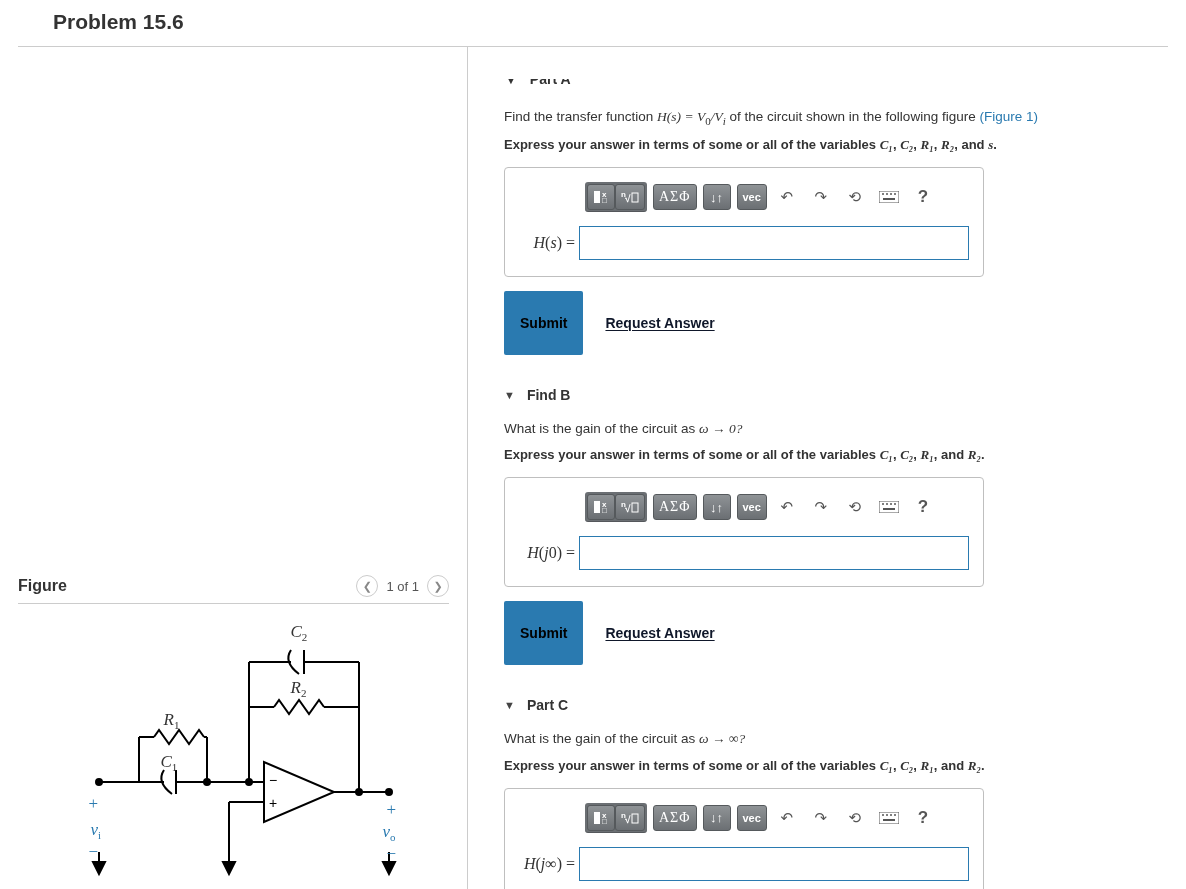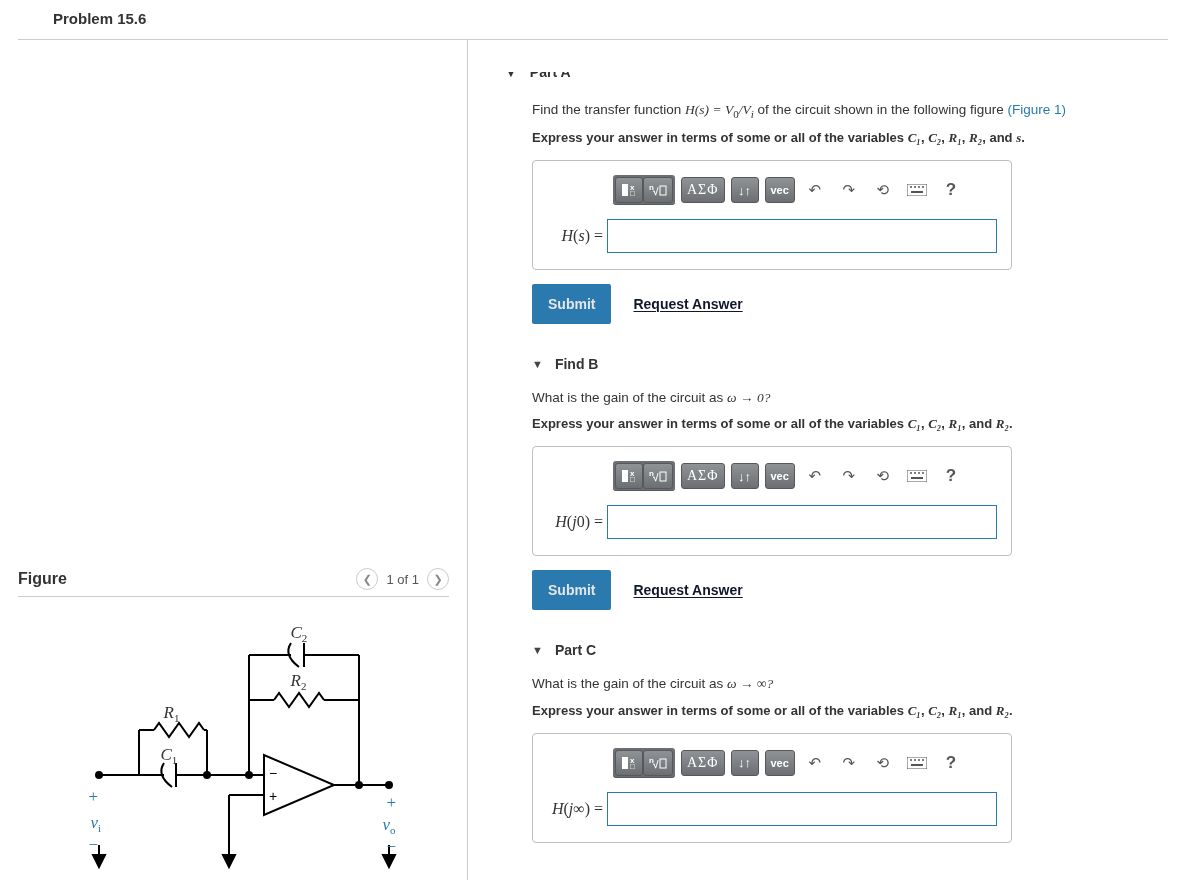--- a/index.html
+++ b/index.html
@@ -7,21 +7,21 @@
     margin: 0;
     font-family: Arial, Helvetica, sans-serif;
     font-size: 14px;
     color: #333;
     background: #fff;
   }
   .wrapper { width: 1186px; }
   .problem-header {
     padding: 10px 0 12px 35px;
     font-weight: bold;
-    font-size: 15px;
+    font-size: 21px;
     border-bottom: 1px solid #ccc;
     margin: 0 18px;
   }
   .columns {
     display: flex;
     min-height: 840px;
   }
   .col-left {
     width: 468px;
     border-right: 1px solid #ccc;
@@ -49,21 +49,20 @@
   }
   .circuit { position: relative; width: 390px; height: 260px; margin: 0 auto; }
   .circuit svg { display:block; }
   .circuit-label { position: absolute; font-family: 'Times New Roman', serif; font-style: italic; font-size: 17px; }
   .sub { font-size: 11px; vertical-align: sub; font-style: normal; }
   .blue { color: #2a7ab0; }
 
   
   .part {
     margin-top: 32px;
-    margin-left: 28px;
   }
   .part-header {
     display: flex; align-items: center; gap: 12px;
     font-weight: bold; font-size: 14px; margin-bottom: 16px;
   }
   .part-header .caret { font-size: 11px; color:#444; }
   .prompt { font-size: 13.5px; line-height: 1.5; color:#333; }
   .prompt a { color: #2a7ab0; text-decoration: none; }
   .bold-line { font-weight: bold; font-size: 13px; margin-top: 8px; }
   .serif-i { font-family: 'Times New Roman', serif; font-style: italic; }
@@ -104,22 +103,22 @@
 
   .answer-row { display:flex; align-items:center; gap:4px; }
   .answer-label { font-family:'Times New Roman', serif; font-size: 16px; white-space: nowrap; min-width: 56px; text-align: right; }
   .answer-input {
     flex: 1; height: 34px; border: 1px solid #2a7ab0;
     background: #fff;
   }
 
   .actions { display:flex; align-items:center; gap: 22px; margin-top: 14px; }
   .submit-btn {
-    background: #2a7ab0; color: #e5e5e5; border: none;
-    padding: 12px 16px; font-size: 14px; font-weight: bold;
+    background: #2a7ab0; color: #000000; border: none;
+    padding: 24px 16px; font-size: 14px; font-weight: bold;
     border-radius: 2px;
   }
   .request-link {
     color: #0f172a; font-weight: bold; font-size: 14px; text-decoration: underline;
     text-underline-offset: 2px;
   }
   
   .partA-cut {
     height: 10px; overflow: hidden;
     display:flex; align-items:flex-end; gap:12px;
@@ -196,21 +195,21 @@
 
               <line x1="60" y1="230" x2="60" y2="240"></line>
               <polygon points="54,240 66,240 60,252" fill="#000"></polygon>
               <line x1="350" y1="230" x2="350" y2="240"></line>
               <polygon points="344,240 356,240 350,252" fill="#000"></polygon>
             </g>
 
             <text x="230" y="163" font-size="14" font-family="Arial">−</text>
             <text x="230" y="186" font-size="14" font-family="Arial">+</text>
           </svg>
-          <div class="circuit-label" style="left:252px; top:8px;">
+          <div class="circuit-label" style="left:252px; top:0px;">
             <span>C</span><span class="sub">2</span>
           </div>
           <div class="circuit-label" style="left:252px; top:56px;">
             <span>R</span><span class="sub">2</span>
           </div>
           <div class="circuit-label" style="left:125px; top:88px;">
             <span>R</span><span class="sub">1</span>
           </div>
           <div class="circuit-label" style="left:122px; top:130px;">
             <span>C</span><span class="sub">1</span>

